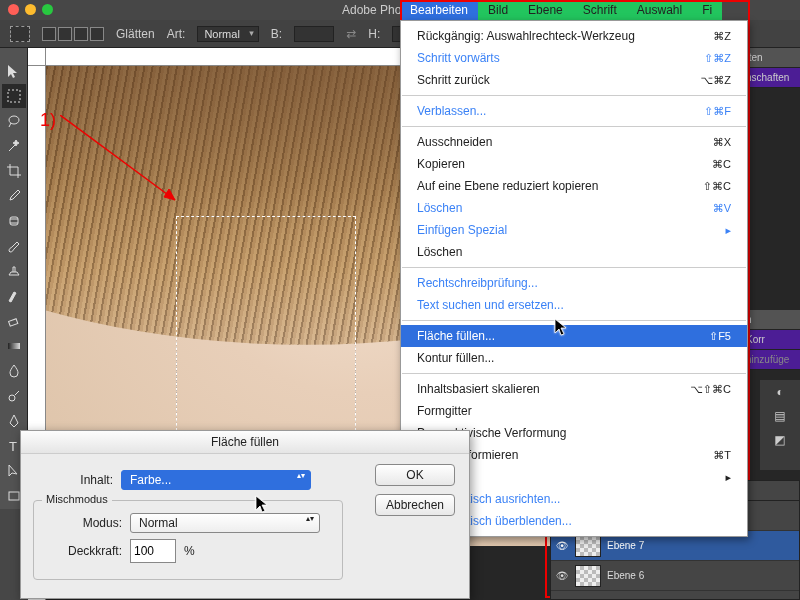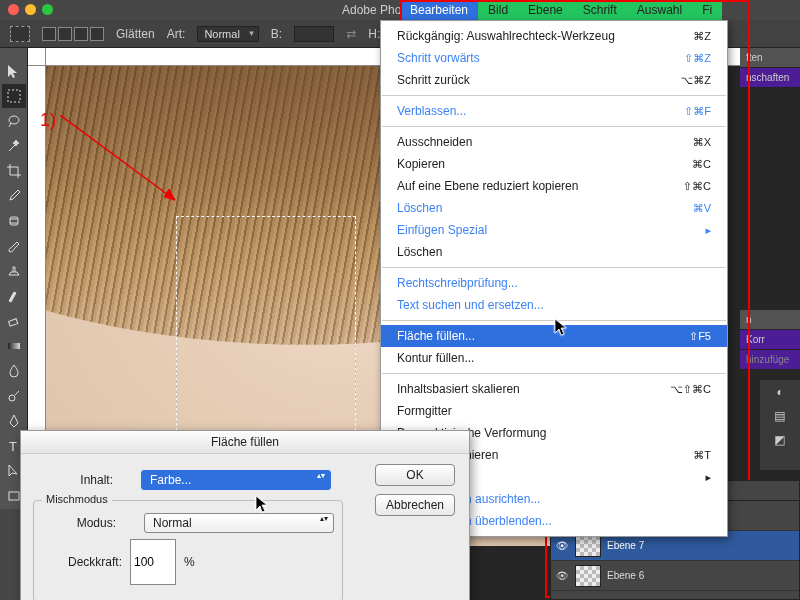--- a/index.html
+++ b/index.html
@@ -31,21 +31,21 @@
     background:
       radial-gradient(ellipse 120% 85% at 50% -5%, rgba(125,88,55,.55) 0%, rgba(125,88,55,0) 62%),
       repeating-linear-gradient(100deg, rgba(90,60,30,.45) 0 2px, rgba(170,130,85,.35) 2px 5px, rgba(205,170,120,.3) 5px 8px),
       linear-gradient(180deg, #7a5532 0%, #a47b4c 35%, #c8a06e 60%, rgba(232,207,185,0) 100%);
     clip-path: ellipse(110% 92% at 50% -10%);
   }
   .marquee { position: absolute; top: 150px; left: 130px; width: 180px; height: 220px; border: 1px dashed #000; outline: 1px dashed #fff; outline-offset: -1px; }
   .ann { position: absolute; color: #e00; font-size: 18px; font-weight: 400;}
   .arrow { position: absolute; stroke: #e00; fill:#e00;}
   .red-frame { position: absolute; border: 2px solid #e00; pointer-events:none;}
-  .edit-menu { position: absolute; top: 20px; left: 380px; width: 348px; background: #fff; color: #222; border: 1px solid #999; box-shadow: 2px 3px 8px rgba(0,0,0,.4); padding: 4px 0; z-index: 40;}
+  .edit-menu { position: absolute; top: 20px; left: 400px; width: 348px; background: #fff; color: #222; border: 1px solid #999; box-shadow: 2px 3px 8px rgba(0,0,0,.4); padding: 4px 0; z-index: 40;}
   .em-row { display: flex; justify-content: space-between; padding: 2px 16px; line-height: 18px; }
   .em-row.dis { color: #3b82f6; }
   .em-row.hi { background: #2f6fde; color: #fff; }
   .em-sep { height: 1px; background: #ccc; margin: 4px 1px; }
   .em-sc { font-size: 11px; }
   .panel-tabs { position: absolute; top: 48px; right: 0; width: 60px; background: #3a3a3a; color:#ccc; }
   .ptab { padding: 4px 6px; border-bottom:1px solid #222; font-size: 10px; background:#4c1d95;}
   .ptab.act { background:#535353;}
   .layers-panel { position: absolute; right: 0; top: 480px; width: 250px; height: 120px; background: #454545; border:1px solid #222; z-index:5;}
   .lp-head { display:flex; border-bottom:1px solid #222; font-size:10px;}
@@ -58,24 +58,24 @@
       linear-gradient(45deg,#bbb 25%,#eee 25%,#eee 75%,#bbb 75%);
     background-size:8px 8px; background-position:0 0,4px 4px; border:1px solid #222;}
   .lp-row.hi { background:#2f5a9e; color:#fff;}
   .icon-strip { position:absolute; right:0; top:345px; width:40px; background:#3a3a3a;}
   .icon-strip .ic { height:24px; display:flex; align-items:center; justify-content:center; color:#ccc;}
   .fill-dialog { position: absolute; left: 20px; top: 430px; width: 450px; background: #ececec; border: 1px solid #999; box-shadow: 2px 3px 10px rgba(0,0,0,.4); color:#222; z-index:60;}
   .fd-title { text-align: center; padding: 4px 0; border-bottom: 1px solid #ccc; background: linear-gradient(#fdfdfd,#e5e5e5); font-size: 12px;}
   .fd-body { padding: 10px 12px 18px; position:relative;}
   .fd-row { display:flex; align-items:center; margin: 6px 0; gap: 8px;}
   .fd-label { width: 80px; text-align:right; font-size:12px;}
-  .fd-sel { flex:0 0 190px; background: linear-gradient(#fff,#eee); border:1px solid #888; border-radius:3px; padding:2px 18px 2px 8px; position:relative; font-size:12px;margin-left:20px;}
+  .fd-sel { flex:0 0 190px; background: linear-gradient(#fff,#eee); border:1px solid #888; border-radius:3px; padding:2px 18px 2px 8px; position:relative; font-size:12px;}
   .fd-sel.hi { background:#2f6fde; color:#fff; border-color:#2f6fde;}
   .fd-sel::after { content:"▴▾"; font-size:8px; position:absolute; right:5px; top:1px; line-height:8px; white-space:pre;}
-  .fd-input { width:46px; border:1px solid #888; background:#fff; padding:15px 3px; font-size:12px;}
+  .fd-input { width:46px; border:1px solid #888; background:#fff; padding:4px 3px; font-size:12px;}
   .fd-btn { width:80px; padding:3px 0; border:1px solid #888; border-radius:4px; background:linear-gradient(#fff,#e8e8e8); font-size:12px; text-align:center;}
   .fd-btns { position:absolute; right:14px; top:10px; display:flex; flex-direction:column; gap:8px;}
   .fd-group { border:1px solid #bbb; border-radius:4px; padding:6px 8px 10px; margin-top:10px; position:relative; width:310px;}
   .fd-group-title { position:absolute; top:-8px; left:8px; background:#ececec; padding:0 4px; font-size:11px;}
   .cursor { position:absolute; width:14px; height:20px; z-index:200;}
   .cursor svg { filter: drop-shadow(0 0 1px #fff);}
 </style>
 </head>
 <body>
 

